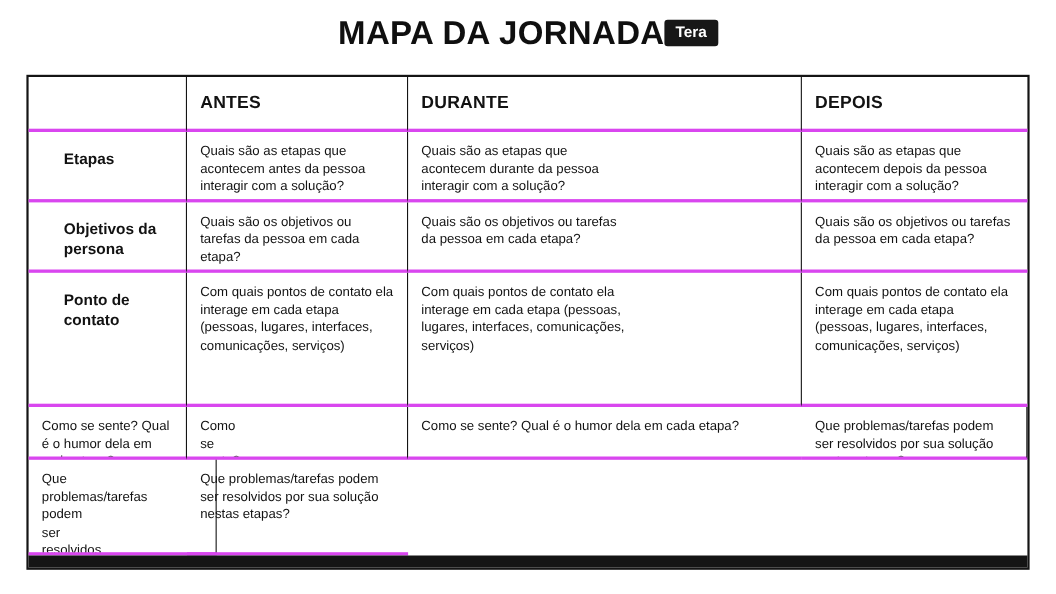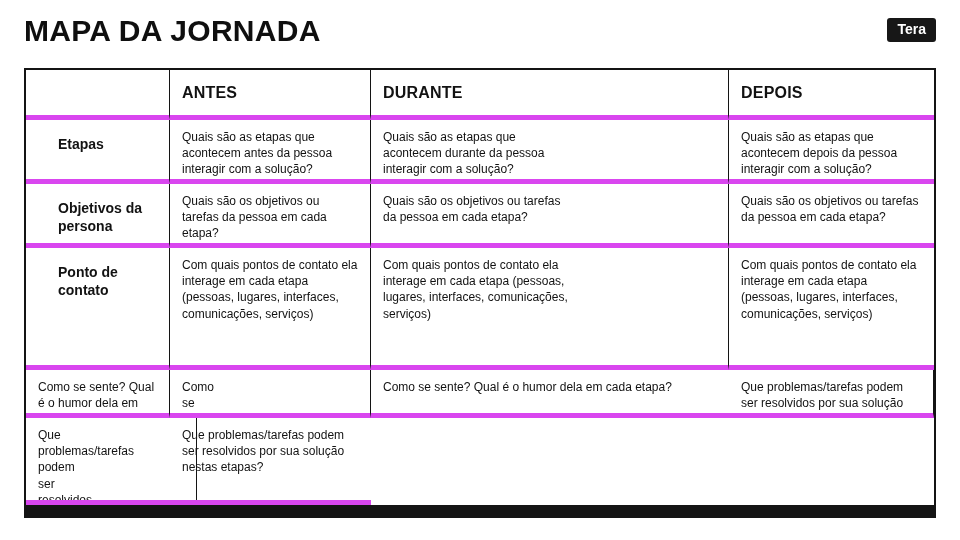--- a/index.html
+++ b/index.html
@@ -9,21 +9,21 @@
     background: #ffffff;
     color: #121212;
     font-family: "Liberation Sans", sans-serif;
     position: relative;
     overflow: hidden;
   }
 
   
   .topbar {
     display: flex;
-    justify-content: space-between;
+    justify-content: center;
     align-items: flex-start;
     padding: 14px 24px 0 24px;
   }
   .title {
     margin: 0;
     font-size: 30px;
     font-weight: 900;
     letter-spacing: 0.3px;
     color: #0f0f0f;
   }
@@ -43,21 +43,21 @@
     left: 24px; top: 68px;
     width: 912px; height: 450px;
     border: 2px solid #141414;
     display: grid;
     grid-template-columns: 144px 201px 358px 1fr;
     grid-template-rows: 50px 64px 64px 122px 48px 1fr 11px;
     background: #ffffff;
   }
   .cell {
     border-right: 1px solid #141414;
-    border-bottom: 5px solid #d946ef;
+    border-bottom: 3px solid #d946ef;
     padding: 9px 12px;
     font-size: 12px;
     line-height: 1.35;
     overflow: hidden;
   }
   .cell.last { border-right: none; }
   .colhead {
     font-weight: 800;
     font-size: 16px;
     display: flex;

